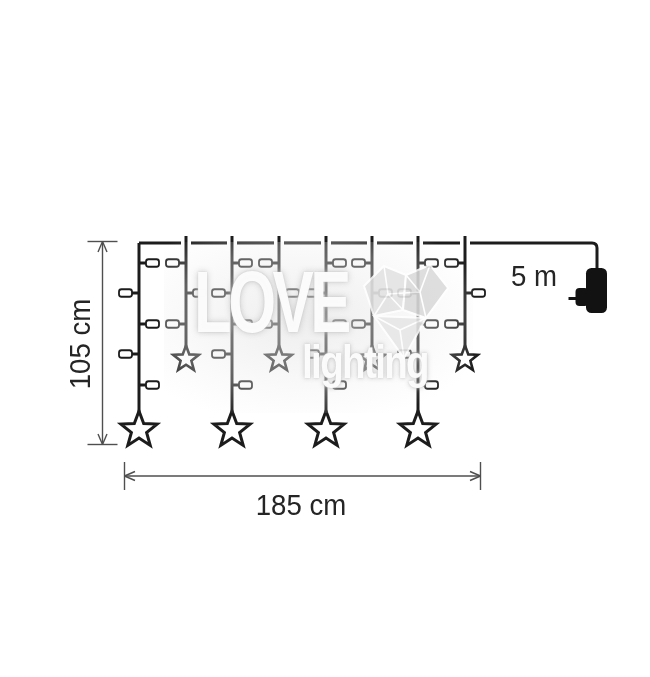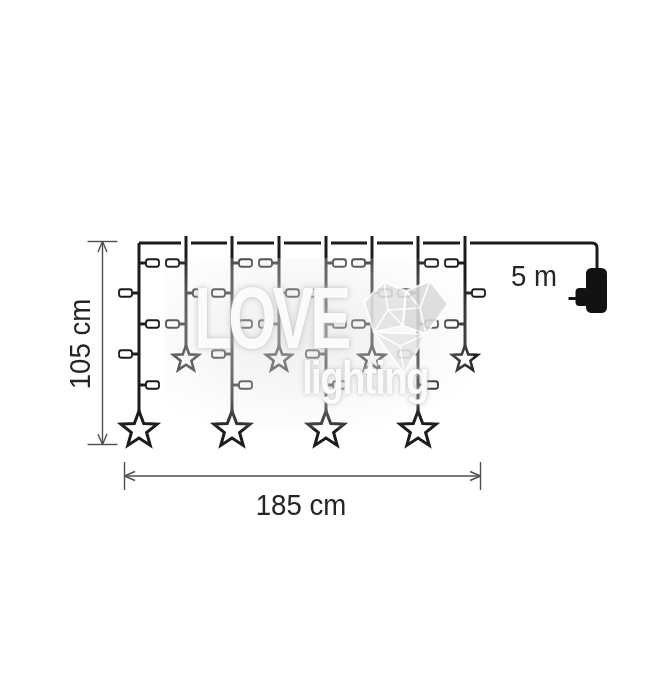--- a/index.html
+++ b/index.html
@@ -4,21 +4,21 @@
 <style>
   html,body{margin:0;padding:0;background:#ffffff;}
   body{width:650px;height:677px;font-family:"Liberation Sans",sans-serif;}
   .stage{position:absolute;left:0;top:0;width:650px;height:677px;background:#fff;overflow:hidden;}
   svg.diagram{position:absolute;left:0;top:0;z-index:1;}
   .dim-label{
     position:absolute;z-index:3;color:#252525;font-size:30px;white-space:nowrap;
     transform:translate(-50%,-50%) scaleX(.92);
   }
   .dim-label.rot{transform:translate(-50%,-50%) rotate(-90deg) scaleX(.92);}
-  .watermark{position:absolute;left:178px;top:270px;width:285px;height:145px;z-index:2;pointer-events:none;}
+  .watermark{position:absolute;left:178px;top:254px;width:285px;height:145px;z-index:2;pointer-events:none;}
   .wm-glow{position:absolute;left:-14px;top:-12px;right:-10px;bottom:-14px;
     background:radial-gradient(ellipse at 45% 45%, rgba(226,226,226,.6), rgba(240,240,240,.32) 55%, rgba(255,255,255,0) 80%);}
   .wm-love{
     position:absolute;left:16px;top:4px;font-size:88px;line-height:1;font-weight:bold;
     color:rgba(255,255,255,.93);letter-spacing:-5px;transform:scaleX(.70);transform-origin:left top;
     text-shadow:0 0 7px rgba(186,186,186,.8),0 0 2px rgba(205,205,205,.85);
   }
   .wm-lighting{
     position:absolute;left:124px;top:84px;font-size:47px;line-height:1;font-weight:bold;
     color:rgba(255,255,255,.93);letter-spacing:-2px;transform:scaleX(.82);transform-origin:left top;

